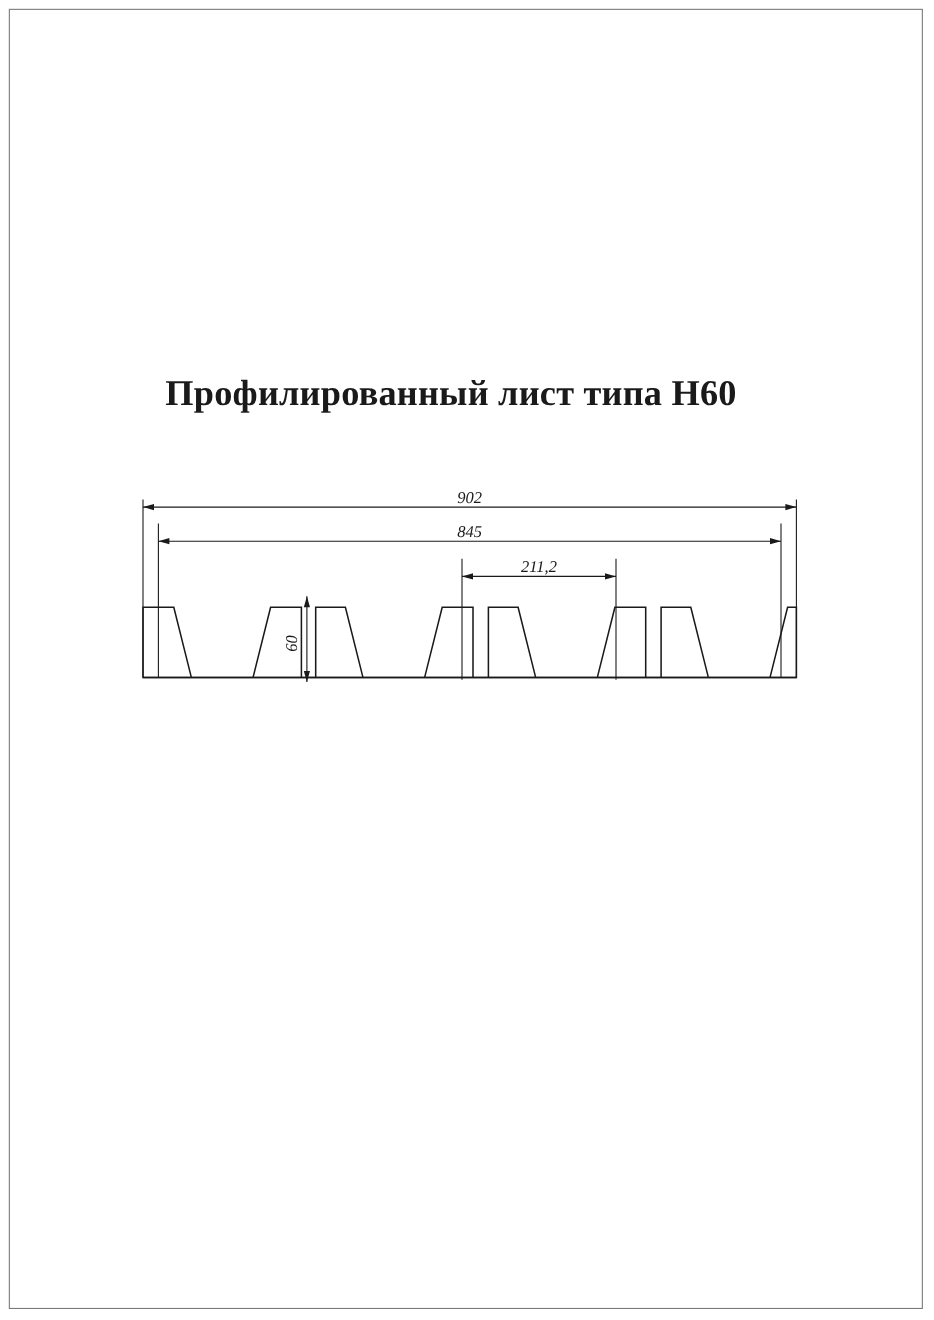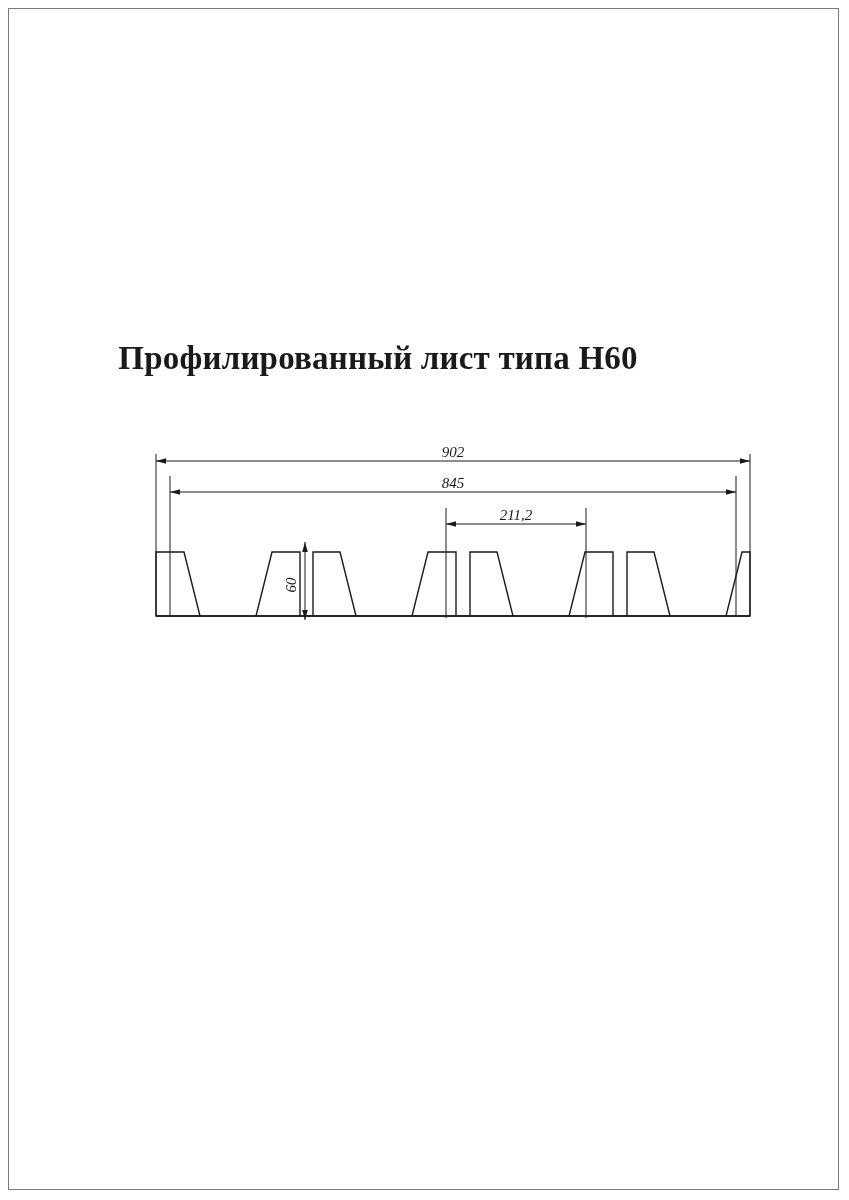--- a/index.html
+++ b/index.html
@@ -38,24 +38,25 @@
     left: 0;
     top: 340px;
     width: 756px;
     text-align: center;
     font-family: "Liberation Serif", serif;
     font-size: 33px;
     font-weight: bold;
     letter-spacing: 0.2px;
     color: #1a1a1a;
     white-space: nowrap;
+    padding-left: 32px;
   }
   .drawing {
     position: absolute;
-    left: 128px;
+    left: 102px;
     top: 430px;
     width: 640px;
     height: 260px;
   }
   .drawing svg {
     display: block;
   }
   .dim-label {
     font-family: "Liberation Serif", serif;
     font-style: italic;

